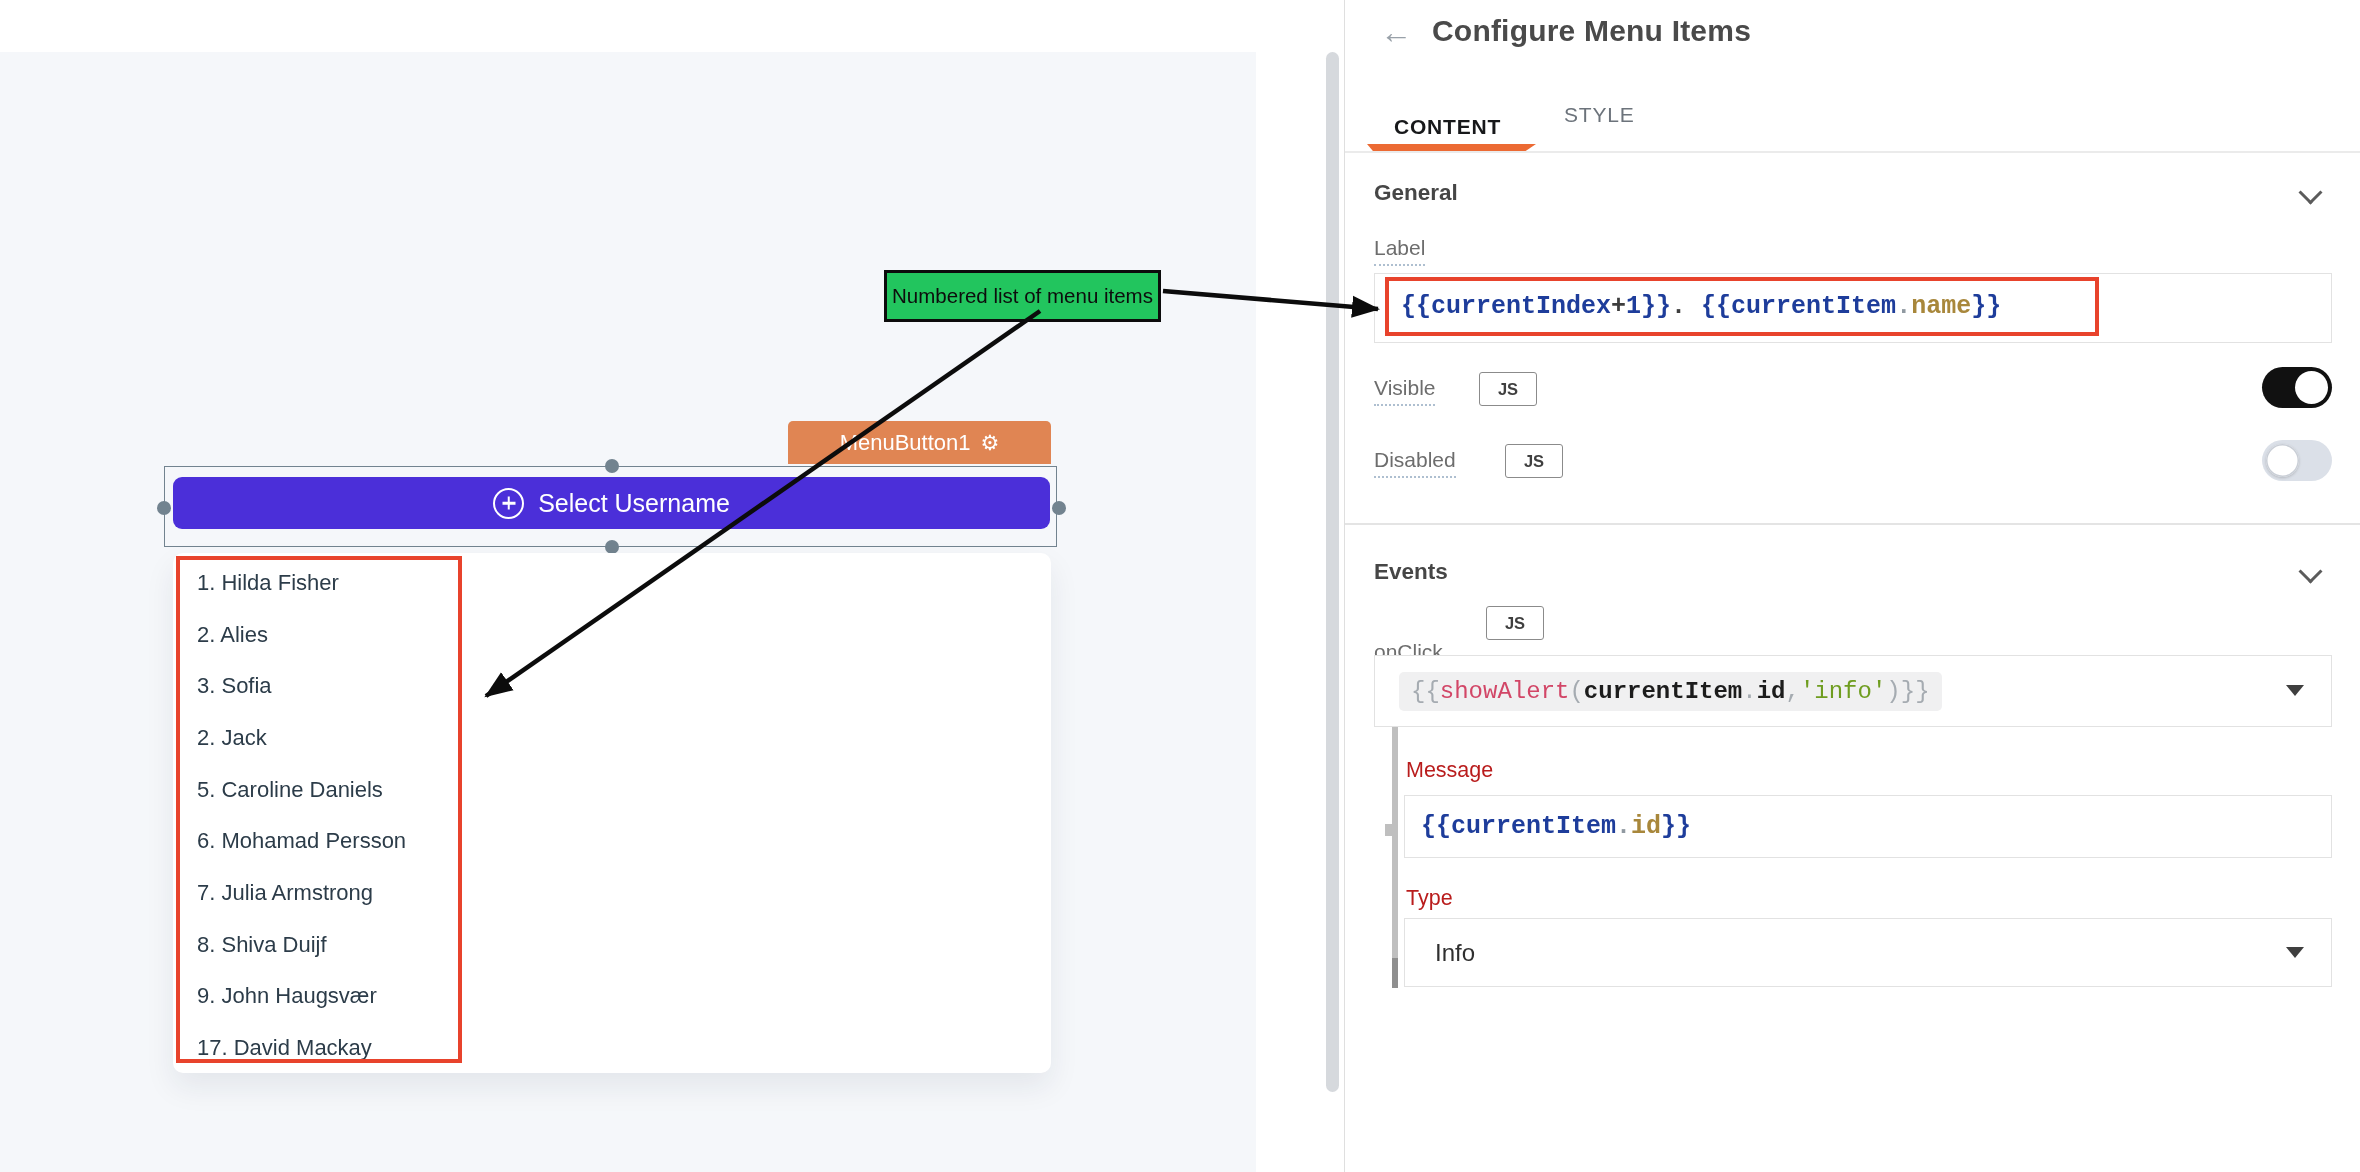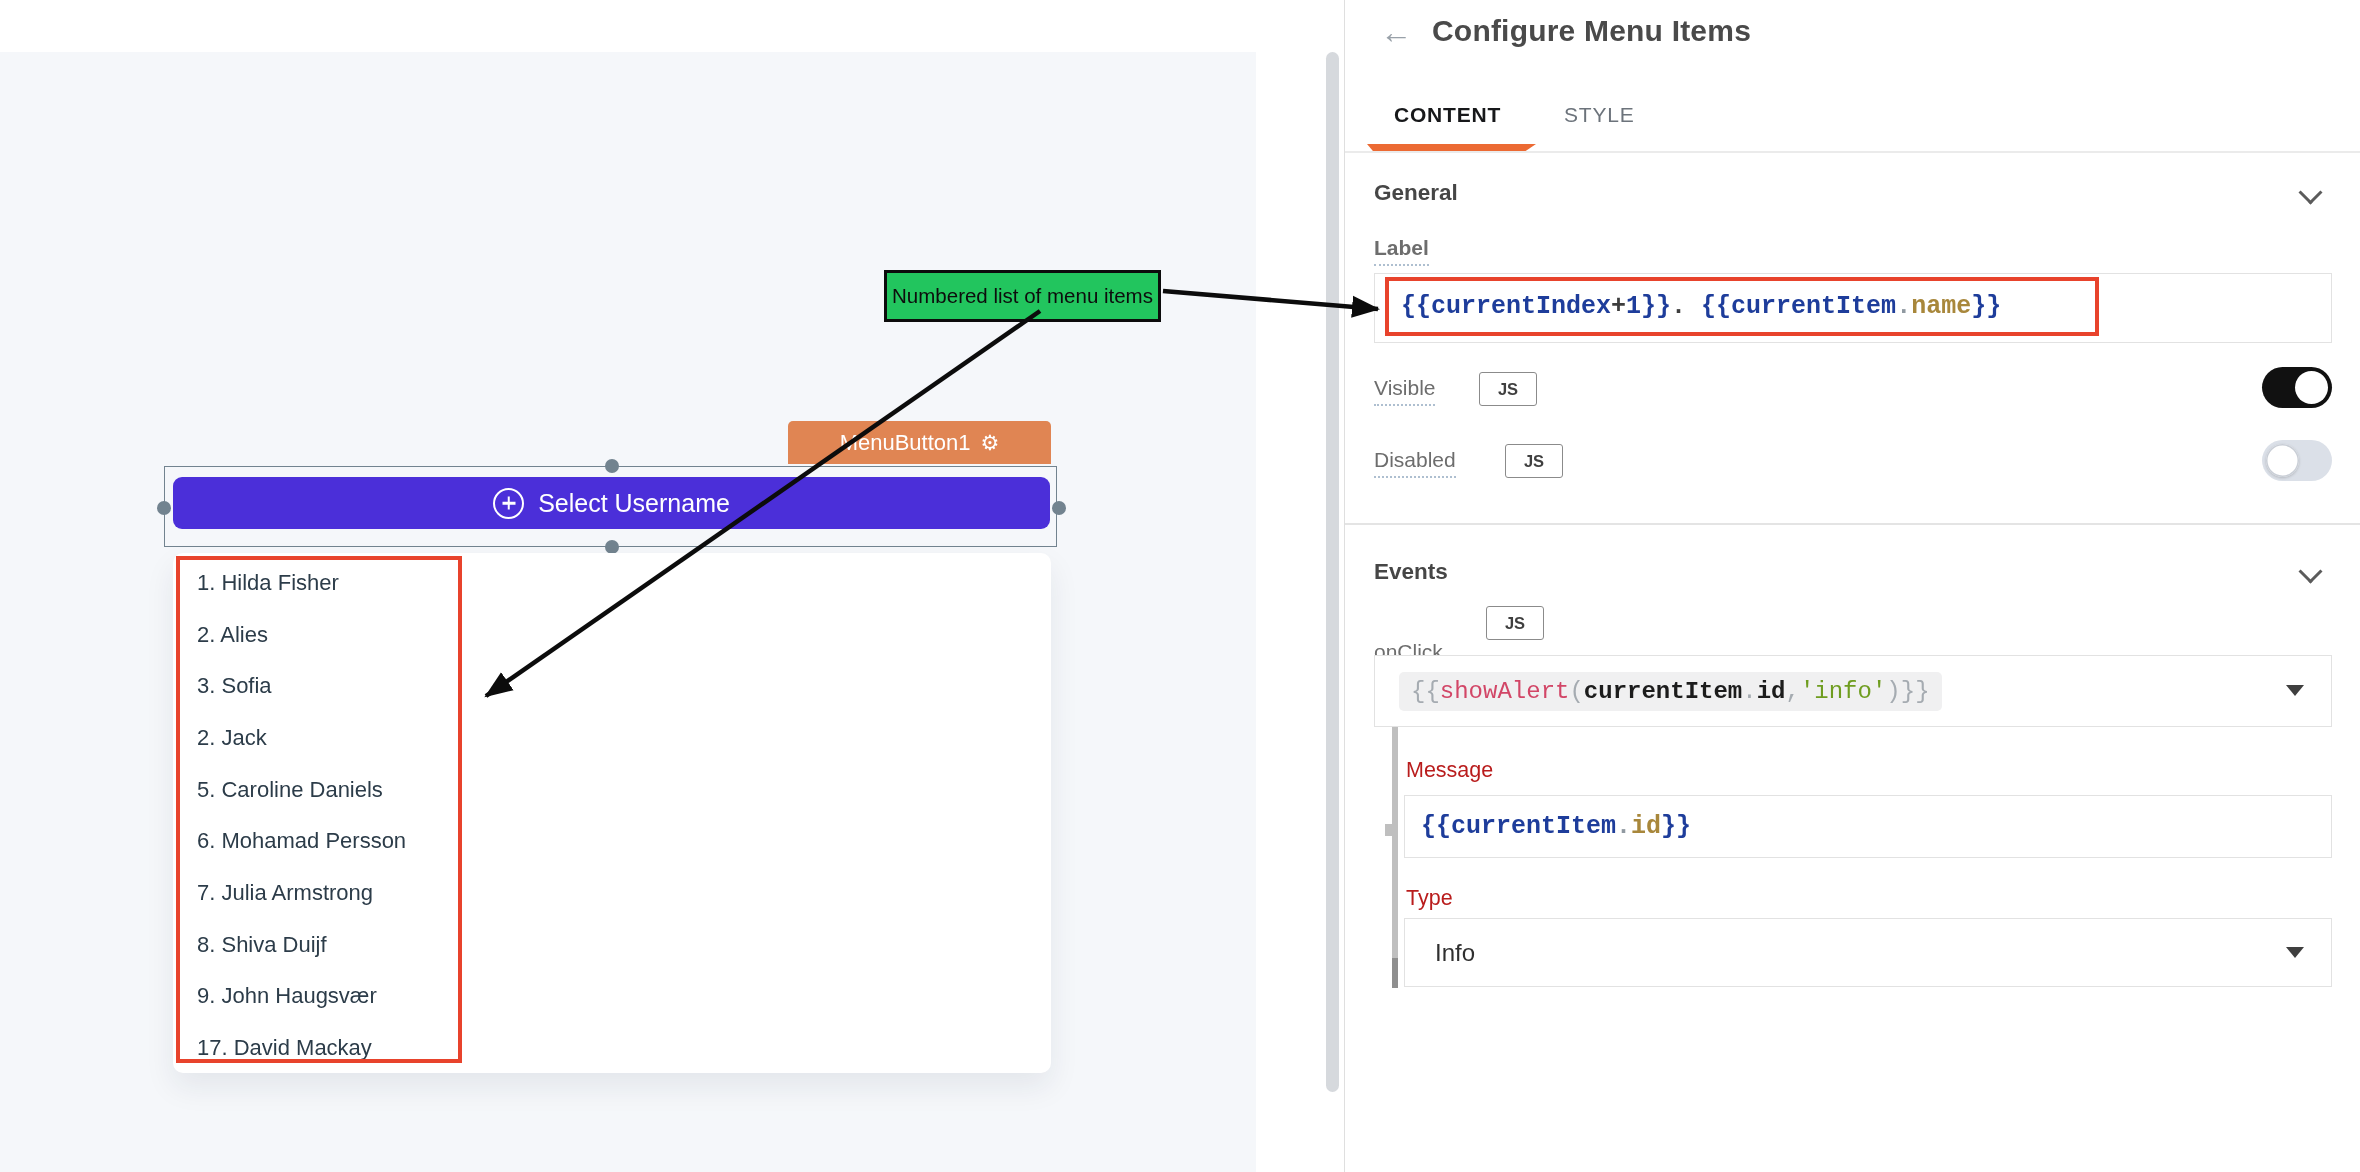--- a/index.html
+++ b/index.html
@@ -33,21 +33,21 @@
 
   .annotation-box{left:884px;top:270px;width:277px;height:52px;background:#22c55e;border:3.5px solid #0c0c0c;
     box-sizing:border-box;display:flex;align-items:center;justify-content:center;font-size:20.5px;color:#0d0d0d;}
 
   
   .panel{left:1344px;top:0;width:1016px;height:1172px;background:#fff;border-left:1.5px solid #dfdfdf;box-sizing:border-box;}
   .back-arrow{left:1380px;top:16px;font-size:32px;color:#99a1a9;line-height:1;cursor:pointer;}
   .panel-title{left:1432px;top:14px;font-size:30px;font-weight:700;color:#4a4a4a;letter-spacing:.2px;}
 
   .tab{top:103px;font-size:21px;letter-spacing:.8px;cursor:pointer;}
-  .tab-content{left:1394px;color:#17181a;font-weight:700;}
+  .tab-content{left:1394px;color:#17181a;font-weight:700;margin-top:12px;}
   .tab-style{left:1564px;color:#6c737b;font-weight:500;}
   .tab-underline{left:1367px;top:144px;width:169px;height:8px;background:#ec6a33;
     clip-path:polygon(0% 0%,100% 0%,93% 100%,4% 100%);}
   .tabs-border{left:1345px;top:151px;width:1015px;height:1.5px;background:#ebebeb;}
 
   .section-h{font-size:22.5px;font-weight:700;color:#464646;}
   .chev{width:14px;height:14px;border-right:3px solid #5b5b5b;border-bottom:3px solid #5b5b5b;
     transform:rotate(45deg);cursor:pointer;}
 
   .field-label{font-size:21px;color:#6d6d6d;border-bottom:2px dotted #aebfd0;padding-bottom:4px;}
@@ -135,21 +135,21 @@
 <div class="abs panel-title">Configure Menu Items</div>
 
 <div class="abs tab tab-content">CONTENT</div>
 <div class="abs tab tab-style">STYLE</div>
 <div class="abs tab-underline"></div>
 <div class="abs tabs-border"></div>
 
 <div class="abs section-h" style="left:1374px;top:180px;">General</div>
 <div class="abs chev" style="left:2302px;top:184px;"></div>
 
-<div class="abs field-label" style="left:1374px;top:236px;font-weight:bold;">Label</div>
+<div class="abs field-label" style="left:1374px;top:236px;">Label</div>
 <div class="abs input-box" style="left:1374px;top:273px;width:958px;height:70px;"></div>
 <div class="abs label-red-box">
   <span class="code w600"><span class="tok-navy">{{currentIndex</span><span class="tok-plain">+</span><span class="tok-navy">1}}</span><span class="tok-plain">. </span><span class="tok-navy">{{currentItem</span><span class="tok-gray">.</span><span class="tok-gold">name</span><span class="tok-navy">}}</span></span>
 </div>
 
 <div class="abs field-label" style="left:1374px;top:376px;">Visible</div>
 <div class="abs js-badge" style="left:1479px;top:372px;width:56px;height:32px;">JS</div>
 <div class="toggle on" style="left:2262px;top:367px;">
     <span class="knob"></span>
   </div>

